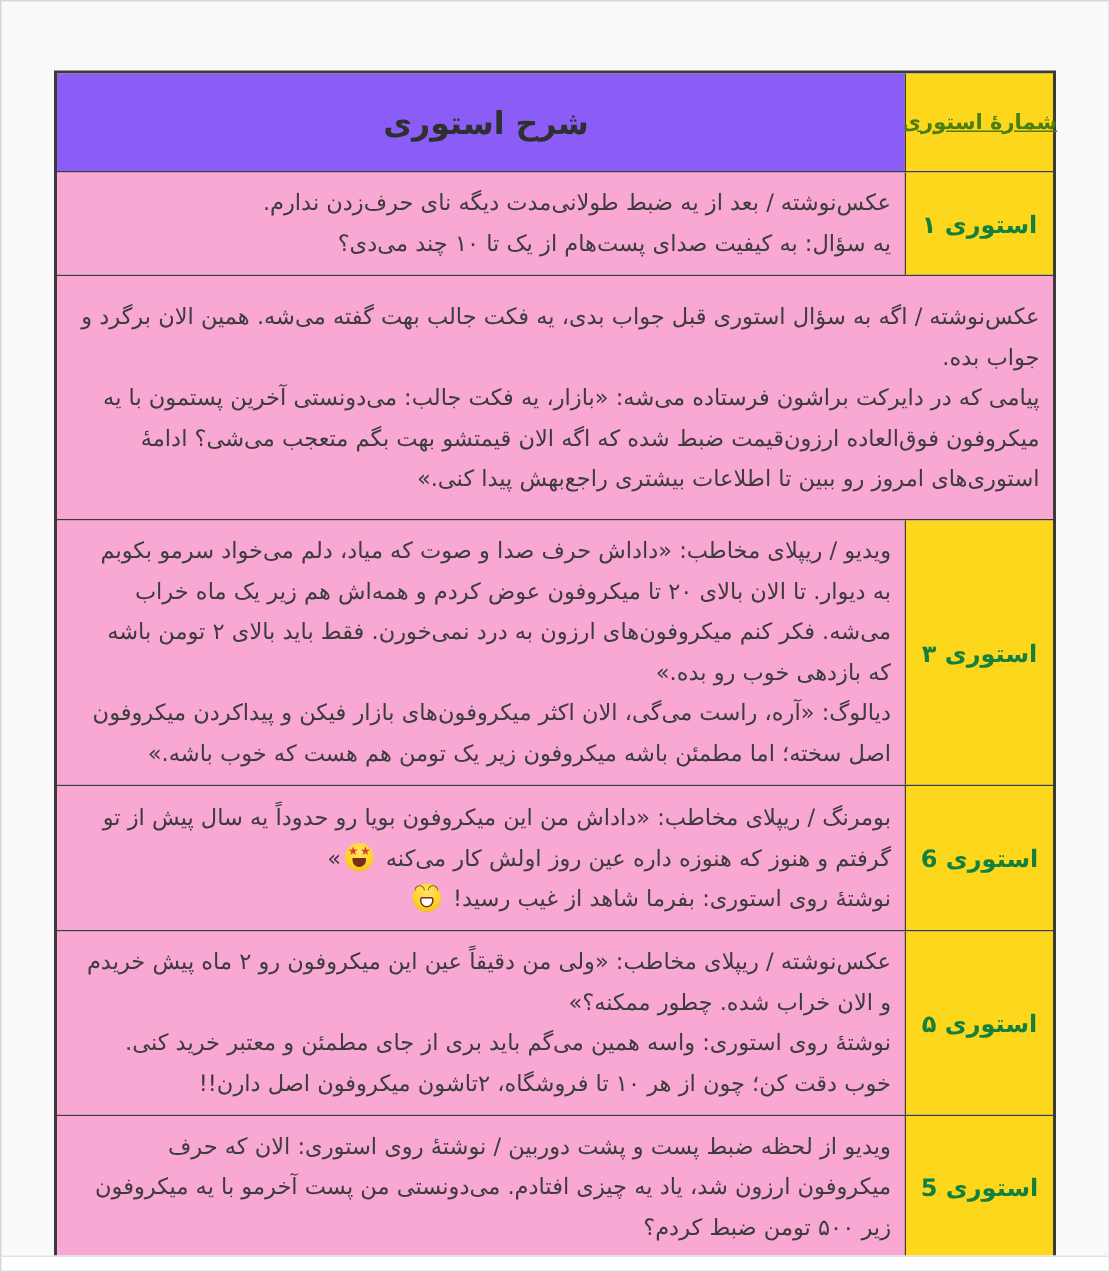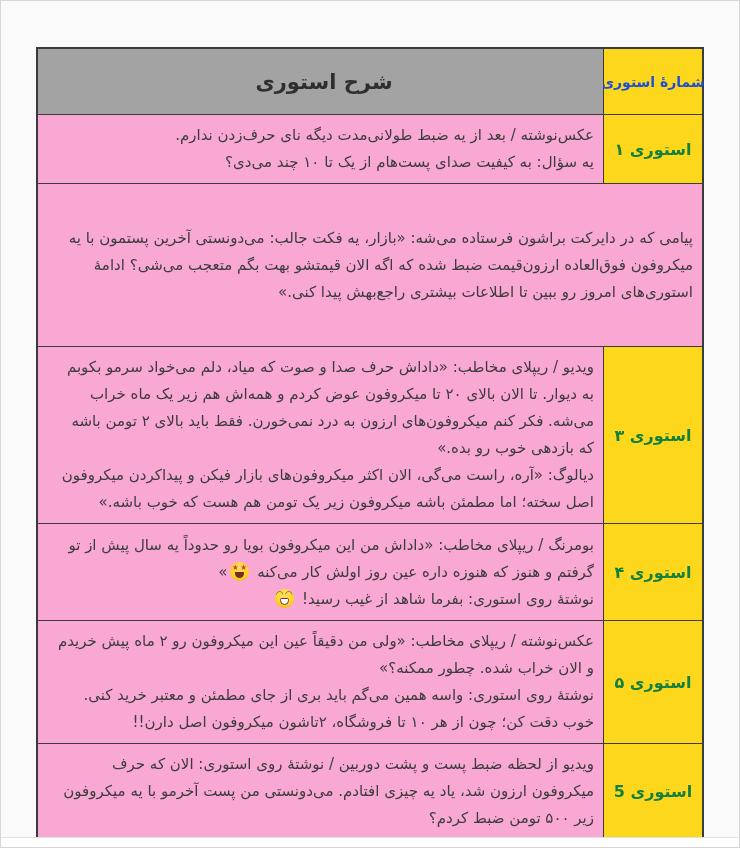--- a/index.html
+++ b/index.html
@@ -47,34 +47,35 @@
     flex:1 1 auto;
     background:#f9a8d4;
     display:flex;
     flex-direction:column;
     justify-content:center;
     padding:7px 9px 7px 16px;
     box-sizing:border-box;
   }
   .header-row{min-height:66px;}
   .header-row .desc-cell{
-    background:#a3a3a3;
+    background:#8b5cf6;
     align-items:center;
     text-align:right;
   }
   .header-desc-label{
     font-size:21px;
     font-weight:700;
     color:#2f2f2f;
   }
   .header-num-label{
     font-size:14px;
     font-weight:700;
-    color:#1d4ed8;
+    color:#4d7c0f;
     white-space:nowrap;
+    text-decoration:underline;
   }
   .story-label{
     font-size:16px;
     font-weight:700;
     color:#15803d;
   }
   .desc-cell p{
     margin:0;
     font-size:15px;
     line-height:27px;
@@ -150,37 +151,38 @@
       <span class="story-label" data-name="story-label">استوری ۱</span>
     </div>
     <div class="desc-cell" data-name="story-description-cell">
             <p data-name="description-paragraph">عکس‌نوشته / بعد از یه ضبط طولانی‌مدت دیگه نای حرف‌زدن ندارم.</p>
             <p data-name="description-paragraph">یه سؤال: به کیفیت صدای پست‌هام از یک تا ۱۰ چند می‌دی؟</p>
           </div>
   </div>
 
   <div class="row body-row" data-name="table-row">
     <div class="desc-cell" data-name="story-description-cell">
+            <p data-name="description-paragraph">عکس‌نوشته / اگه به سؤال استوری قبل جواب بدی، یه فکت جالب بهت گفته می‌شه. همین الان برگرد و جواب بده.</p>
             <p data-name="description-paragraph">پیامی که در دایرکت براشون فرستاده می‌شه: «بازار، یه فکت جالب: می‌دونستی آخرین پستمون با یه میکروفون فوق‌العاده ارزون‌قیمت ضبط شده که اگه الان قیمتشو بهت بگم متعجب می‌شی؟ ادامهٔ استوری‌های امروز رو ببین تا اطلاعات بیشتری راجع‌بهش پیدا کنی.»</p>
           </div>
   </div>
 
   <div class="row body-row" data-name="table-row">
     <div class="num-cell" data-name="story-label-cell">
       <span class="story-label" data-name="story-label">استوری ۳</span>
     </div>
     <div class="desc-cell" data-name="story-description-cell">
             <p data-name="description-paragraph">ویدیو / ریپلای مخاطب: «داداش حرف صدا و صوت که میاد، دلم می‌خواد سرمو بکوبم به دیوار. تا الان بالای ۲۰ تا میکروفون عوض کردم و همه‌اش هم زیر یک ماه خراب می‌شه. فکر کنم میکروفون‌های ارزون به درد نمی‌خورن. فقط باید بالای ۲ تومن باشه که بازدهی خوب رو بده.»</p>
             <p data-name="description-paragraph">دیالوگ: «آره، راست می‌گی، الان اکثر میکروفون‌های بازار فیکن و پیداکردن میکروفون اصل سخته؛ اما مطمئن باشه میکروفون زیر یک تومن هم هست که خوب باشه.»</p>
           </div>
   </div>
 
   <div class="row body-row" data-name="table-row">
     <div class="num-cell" data-name="story-label-cell">
-      <span class="story-label" data-name="story-label">استوری ۴</span>
+      <span class="story-label" data-name="story-label">استوری 6</span>
     </div>
     <div class="desc-cell" data-name="story-description-cell">
             <p data-name="description-paragraph">بومرنگ / ریپلای مخاطب: «داداش من این میکروفون بویا رو حدوداً یه سال پیش از تو گرفتم و هنوز که هنوزه داره عین روز اولش کار می‌کنه <span class="emoji emoji-star" data-name="star-struck-emoji"><span class="eyes">★★</span><span class="mouth"></span></span>»</p>
             <p data-name="description-paragraph">نوشتهٔ روی استوری: بفرما شاهد از غیب رسید! <span class="emoji emoji-grin" data-name="beaming-face-emoji"><span class="eyes">◠◠</span><span class="mouth"></span></span></p>
           </div>
   </div>
 
   <div class="row body-row" data-name="table-row">
     <div class="num-cell" data-name="story-label-cell">
       <span class="story-label" data-name="story-label">استوری ۵</span>

